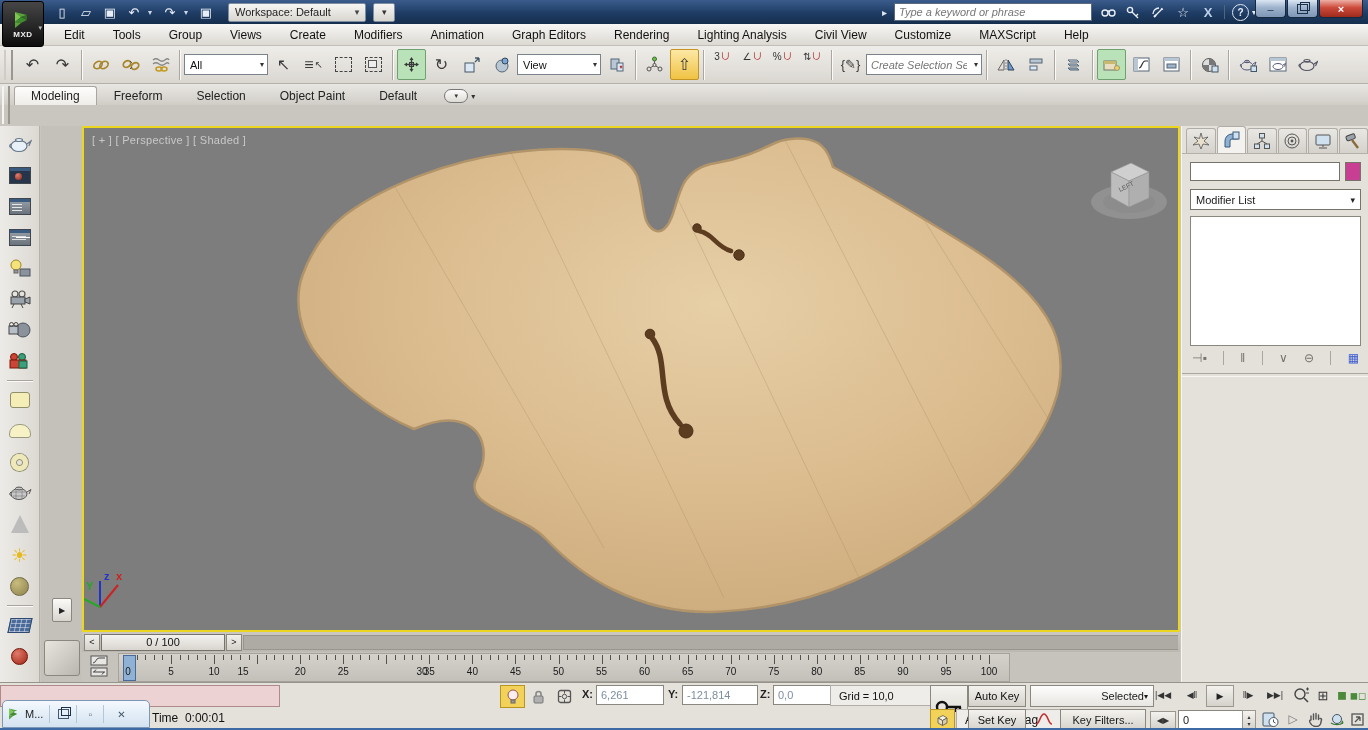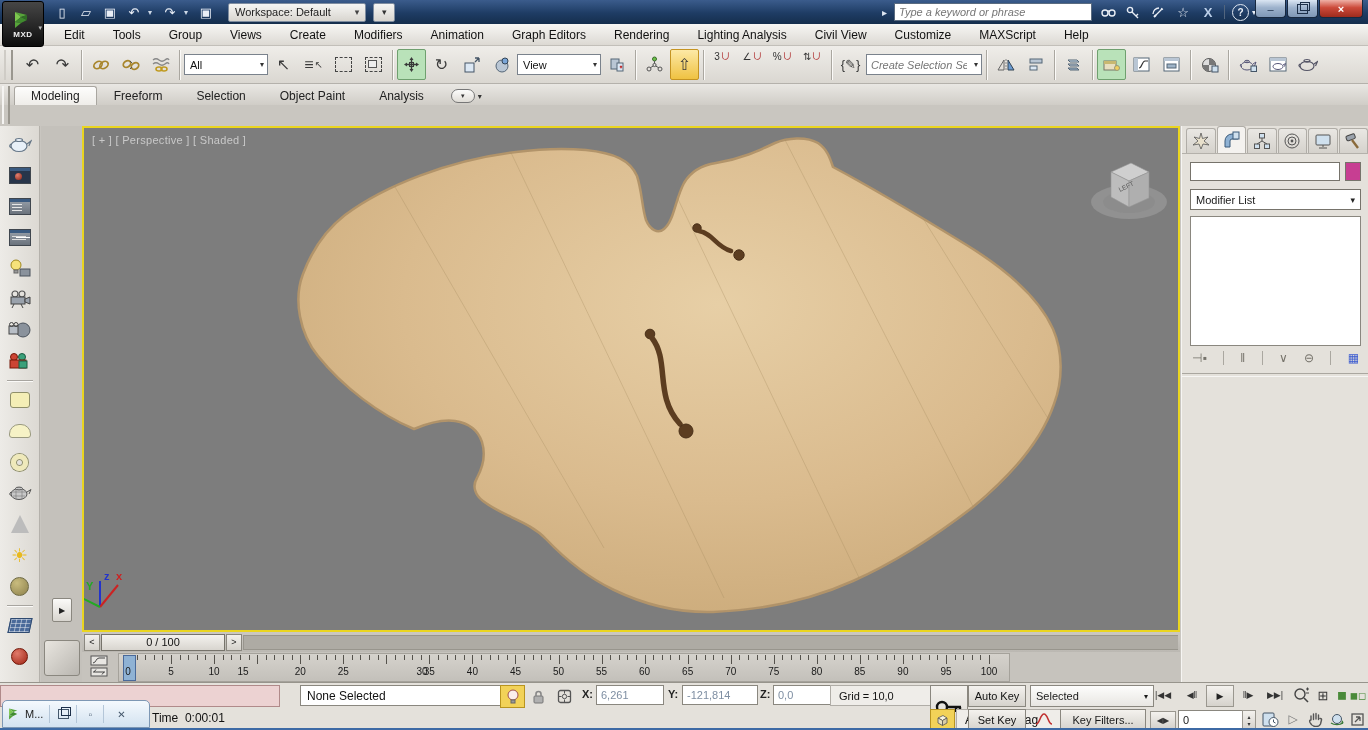--- a/index.html
+++ b/index.html
@@ -128,21 +128,21 @@
   .sic{position:absolute;top:2px;width:23px;height:21px;display:flex;align-items:center;justify-content:center;border:1px solid transparent}
   .sic.gold{background:#f2d258;border-color:#b89420}
   .coordlbl{position:absolute;top:5px;font-size:11px;font-weight:bold;color:#222}
   .coordfld{position:absolute;top:2px;height:18px;background:#fff;border:1px solid #8a877f;font-size:11px;color:#7e8ea2;display:flex;align-items:center;padding:0 4px}
   .gridpanel{position:absolute;left:830px;top:2px;width:96px;height:19px;background:#efede9;border:1px solid #b0ada7;display:flex;align-items:center;padding:0 8px;font-size:11px;color:#111}
   .keybtn{position:absolute;left:930px;top:2px;width:36px;height:42px;background:linear-gradient(#f4f2ee,#d8d5cf);border:1px solid #8a877f;display:flex;align-items:center;justify-content:center}
   .prompt{position:absolute;left:152px;top:28px;font-size:12px;color:#111;white-space:pre}
   .cubebtn{position:absolute;left:930px;top:26px;width:23px;height:20px;background:#f2d258;border:1px solid #b89420;display:flex;align-items:center;justify-content:center}
   .timetag{position:absolute;left:956px;top:26px;width:110px;height:19px;background:#efede9;border:1px solid #b0ada7;display:flex;align-items:center;padding:0 8px;font-size:12px;color:#111}
   .akbtn{position:absolute;width:56px;height:20px;background:linear-gradient(#f4f2ee,#d5d2cc);border:1px solid #8a877f;display:flex;align-items:center;justify-content:center;font-size:11px;color:#111}
-  .seldd{position:absolute;left:1030px;top:2px;width:112px;height:20px;background:linear-gradient(#fdfdfc,#e8e6e2);border:1px solid #8a877f;display:flex;align-items:center;justify-content:space-between;padding:0 5px;font-size:11px}
+  .seldd{position:absolute;left:1030px;top:2px;width:112px;height:20px;background:linear-gradient(#fdfdfc,#e8e6e2);border:1px solid #8a877f;display:flex;align-items:center;justify-content:flex-end;padding:0 5px;font-size:11px}
   .kfbtn{position:absolute;left:1060px;top:26px;width:84px;height:20px;background:linear-gradient(#f4f2ee,#d5d2cc);border:1px solid #8a877f;display:flex;align-items:center;justify-content:center;font-size:11px}
   .pb{position:absolute;top:2px;height:20px;display:flex;align-items:center;justify-content:center;font-size:9px;color:#222;background:linear-gradient(#f4f2ee,#d5d2cc);border:1px solid #9a978f}
   .pbplain{position:absolute;display:flex;align-items:center;justify-content:center;color:#333}
   .framefld{position:absolute;left:1178px;top:27px;width:62px;height:18px;background:#fff;border:1px solid #8a877f;font-size:11px;display:flex;align-items:center;padding:0 4px}
   .spin{position:absolute;left:1242px;top:27px;width:12px;height:18px;display:flex;flex-direction:column;align-items:center;justify-content:center;font-size:6px;color:#333;background:linear-gradient(#f4f2ee,#d5d2cc);border:1px solid #9a978f}
   .curvebtn{position:absolute;left:1032px;top:26px;width:24px;height:20px;display:flex;align-items:center;justify-content:center}
   .bottomline{position:absolute;left:0;top:728px;width:1368px;height:2px;background:#3d6aa5}
 
   
   .miniwin{position:absolute;left:2px;top:700px;width:148px;height:28px;background:linear-gradient(#f4f9fd,#d3e2f0);border:1px solid #7d97b4;border-radius:5px 5px 0 0;display:flex;align-items:center;z-index:40;padding:0 4px;box-sizing:border-box}
@@ -426,21 +426,21 @@
   </div>
 
   <div class="ribbon">
     <span class="rgrip"></span>
     <span style="display:flex;align-items:flex-end">
 
     <span class="rtab active">Modeling</span>
         <span class="rtab">Freeform</span>
         <span class="rtab">Selection</span>
         <span class="rtab">Object Paint</span>
-        <span class="rtab">Analysis</span>
+        <span class="rtab">Default</span>
       </span>
     <span class="rdd">
       <span class="pill">▾</span>
       <span class="caret">▾</span>
     </span>
   </div>
 
   <div class="lefttb">
     <span class="ltb-icon">
       <svg width="24" height="17" viewBox="0 0 24 17">
@@ -787,23 +787,20 @@
       <span>∨</span>
       <span>⊖</span>
       <span class="vsep"></span>
       <span style="color:#3a5ad0">▦</span>
     </div>
     <div class="cmd-divider"></div>
   </div>
 
   <div class="sbar">
     <div class="pinkpanel"></div>
-    <div class="statusfld">
-        <span>None Selected</span>
-      </div>
 
     <span class="sic gold" style="left:500px">
       <svg width="12" height="16" viewBox="0 0 12 16">
           <circle cx="6" cy="6" r="5" fill="#fbeeee" stroke="#a05050"></circle>
           <rect x="4" y="11" width="4" height="3" fill="#999" stroke="#666"></rect>
         </svg>
     </span>
     <span class="sic" style="left:526px">
       <svg width="13" height="15" viewBox="0 0 13 15">
           <rect x="2" y="7" width="9" height="7" rx="1" fill="#b0b0b0" stroke="#777"></rect>

